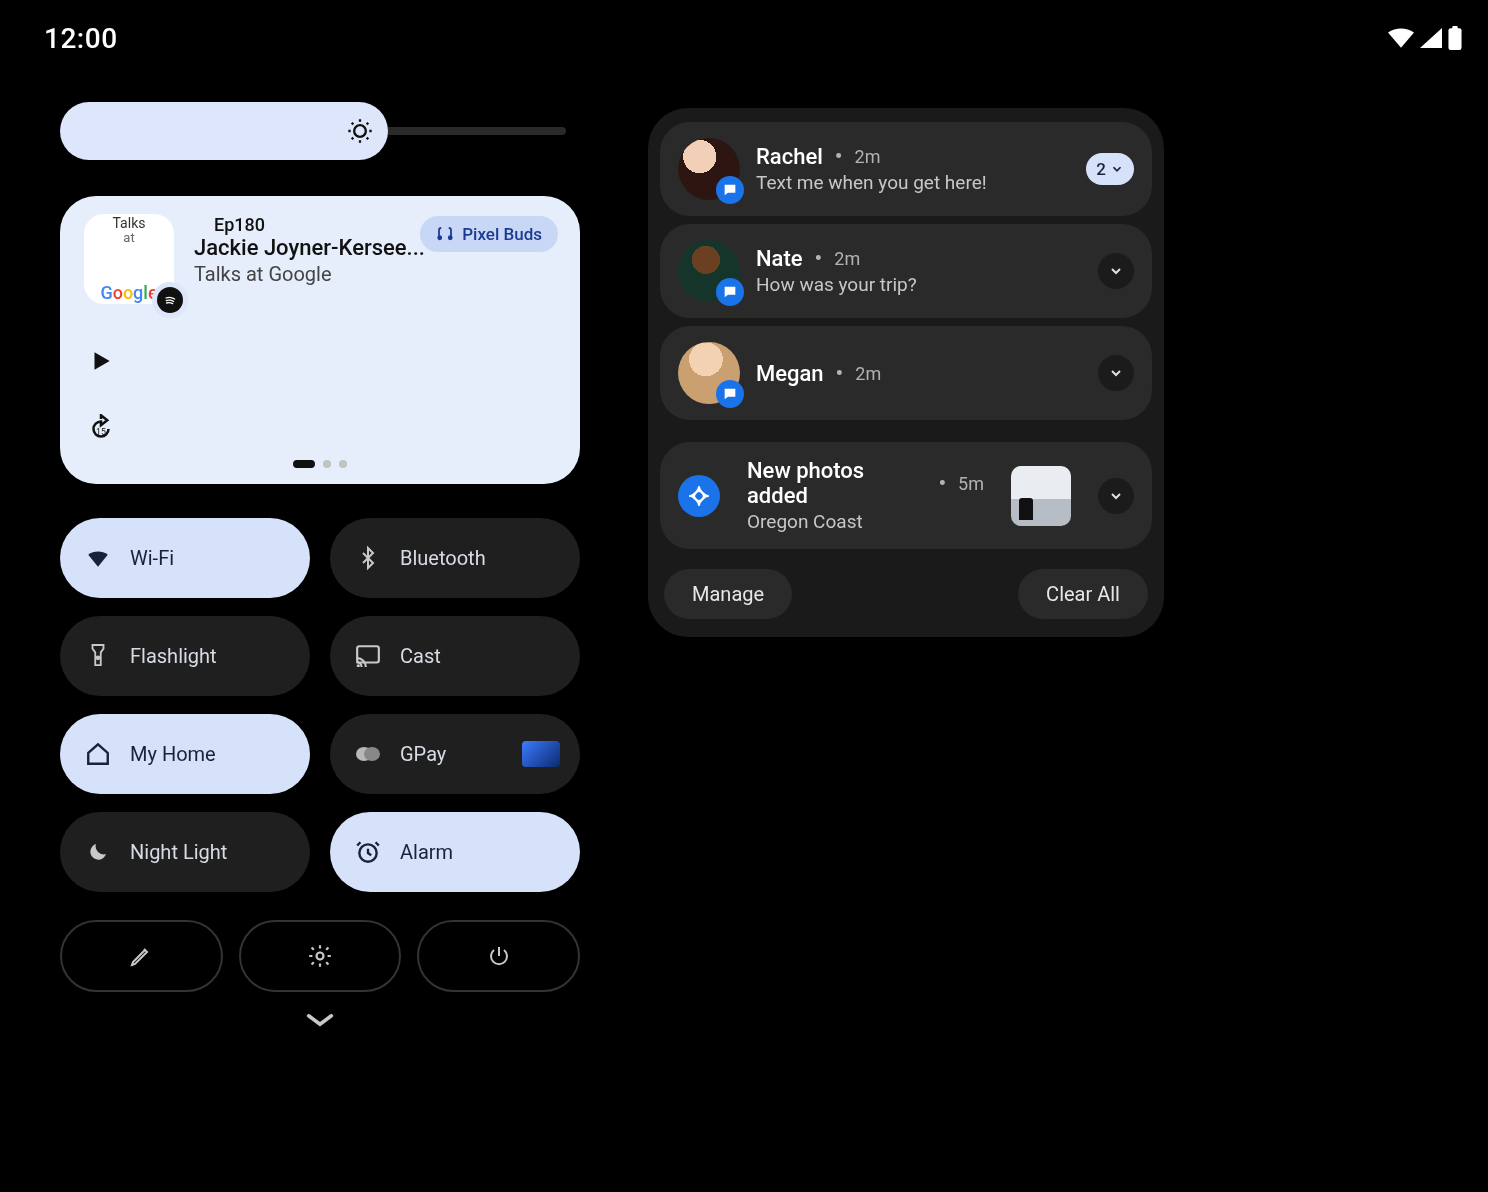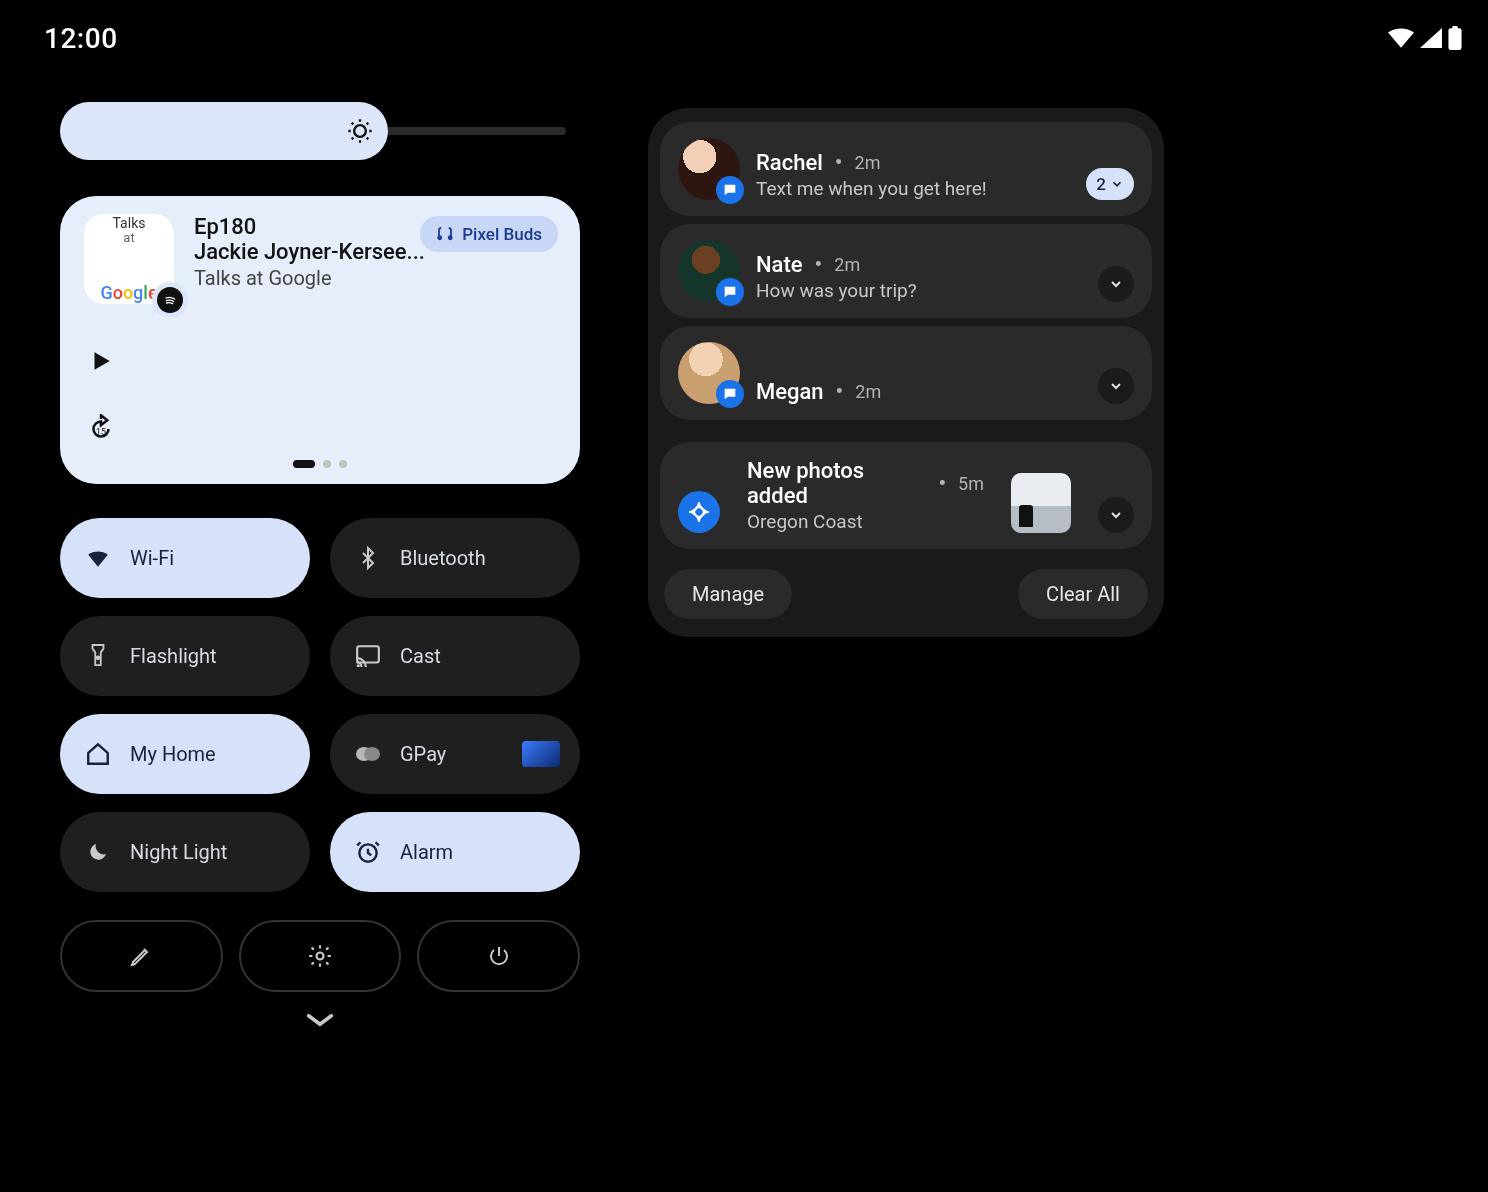--- a/index.html
+++ b/index.html
@@ -21,21 +21,21 @@
   
   .media-card { margin-top: 36px; background:#e6edfb; border-radius: 36px; padding: 18px 24px 16px; color:#111; position:relative; }
   .media-card .row1 { display:flex; gap:18px; }
   .album-wrap { position:relative; width:92px; height:92px; }
   .album { width:90px; height:90px; background:#fff; border-radius: 20px; display:flex; flex-direction:column; align-items:center; justify-content:center; font-size:14px; line-height:1.15; color:#333; }
   .album .g { font-size:18px; font-weight:500;margin-top:37px; }
   .g-b{color:#4285F4}.g-r{color:#EA4335}.g-y{color:#FBBC05}.g-g{color:#34A853}
   .source-badge { position:absolute; right:-12px; bottom:-12px; width:36px; height:36px; border-radius:50%; background:#dde6fa; display:flex; align-items:center; justify-content:center; }
   .source-badge .inner { width:26px; height:26px; border-radius:50%; background:#111; display:flex; align-items:center; justify-content:center; }
   .meta { flex:1; min-width:0; }
-  .ep-title { font-size:22px; font-weight:500; }
+  .ep-title { font-size:18px; font-weight:500;margin-left:20px; }
   .track { font-size:22px; font-weight:500; }
   .show { font-size:20px; color:#444; margin-top:2px; }
   .output-pill { position:absolute; top:20px; right:22px; background:#c9d7f6; color:#1b3b93; border-radius: 20px; height:36px; display:flex; align-items:center; gap:8px; padding:0 16px; font-size:17px; font-weight:500; }
   .controls { display:flex; justify-content:flex-end; gap:34px; margin-top:-30px; padding-right:6px;flex-direction:column; }
   .ctrl { width:34px; height:34px; display:flex; align-items:center; justify-content:center; color:#111; }
   .dots { display:flex; justify-content:center; gap:8px; margin-top:14px; }
   .dot { width:8px; height:8px; border-radius:4px; background:#c2c2c2; }
   .dot.active { width:22px; background:#111; }
 
   
@@ -48,21 +48,21 @@
   .gpay-card { position:absolute; right:20px; width:38px; height:26px; border-radius:4px; background:linear-gradient(135deg,#3d7bff 0%,#0a2a6f 100%); }
 
   
   .bottom-row { margin-top: 28px; display:grid; grid-template-columns:1fr 1fr 1fr; gap:16px; }
   .pill { height:72px; border-radius:40px; border:2px solid #333; display:flex; align-items:center; justify-content:center; color:#c9c9c9; }
 
   
   .handle { display:flex; justify-content:center; margin-top: 18px; color:#c9c9c9; }
 
   
-  .notif { background:#2a2a2b; border-radius: 30px; padding:16px 18px; display:flex; align-items:flex-end; gap:16px; margin-bottom:8px; position:relative; }
+  .notif { background:#2a2a2b; border-radius: 30px; padding:16px 18px; display:flex; align-items:center; gap:16px; margin-bottom:8px; position:relative; }
   .notif:last-of-type { margin-bottom:0; }
   .notif.sep { margin-top: 22px; gap: 27px; }
   .avatar { width:62px; height:62px; border-radius:50%; background:#555; position:relative; flex:0 0 62px; overflow:visible; }
   .avatar .app-badge { position:absolute; right:-4px; bottom:-4px; width:28px; height:28px; border-radius:50%; background:#1a73e8; display:flex; align-items:center; justify-content:center; }
   .avatar.r { background: radial-gradient(circle at 35% 30%, #f2d0b8 0 28%, #2d1612 28% 100%); }
   .avatar.n { background: radial-gradient(circle at 45% 32%, #6b3f22 0 26%, #15352a 26% 100%); }
   .avatar.m { background: radial-gradient(circle at 45% 28%, #f3d2b3 0 30%, #caa071 30% 100%); }
   .notif .text { flex:1; min-width:0; }
   .notif .line1 { font-size:22px; font-weight:500; display:flex; align-items:center; gap:12px; }
   .notif .time { font-size:18px; font-weight:400; color:#b3b3b3; }

